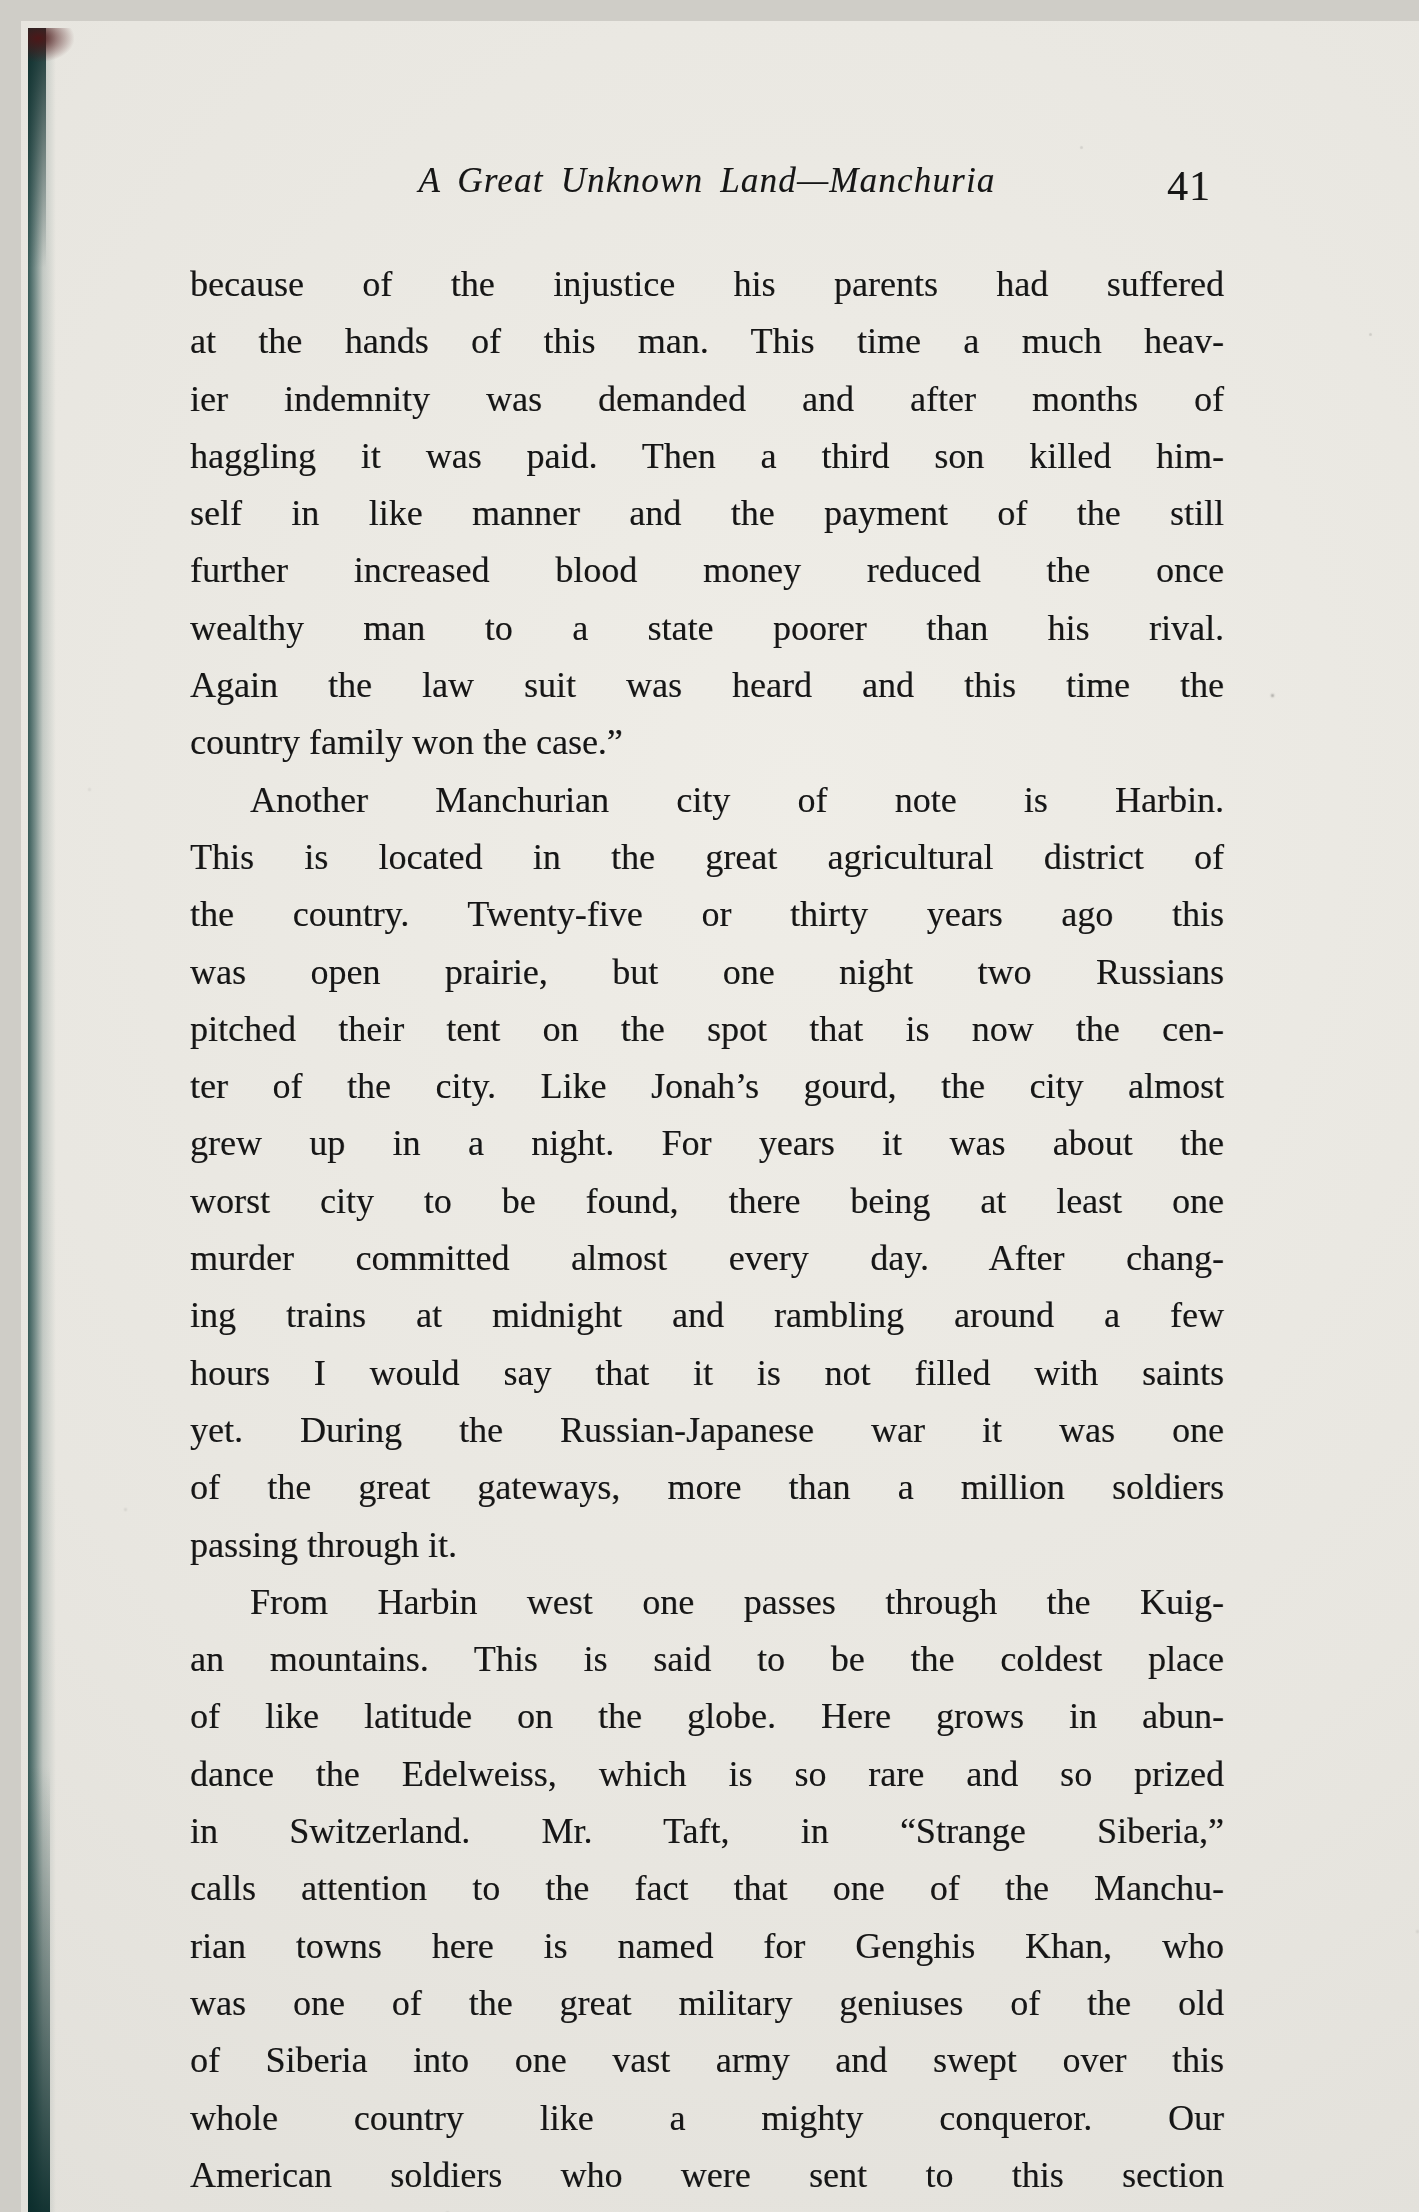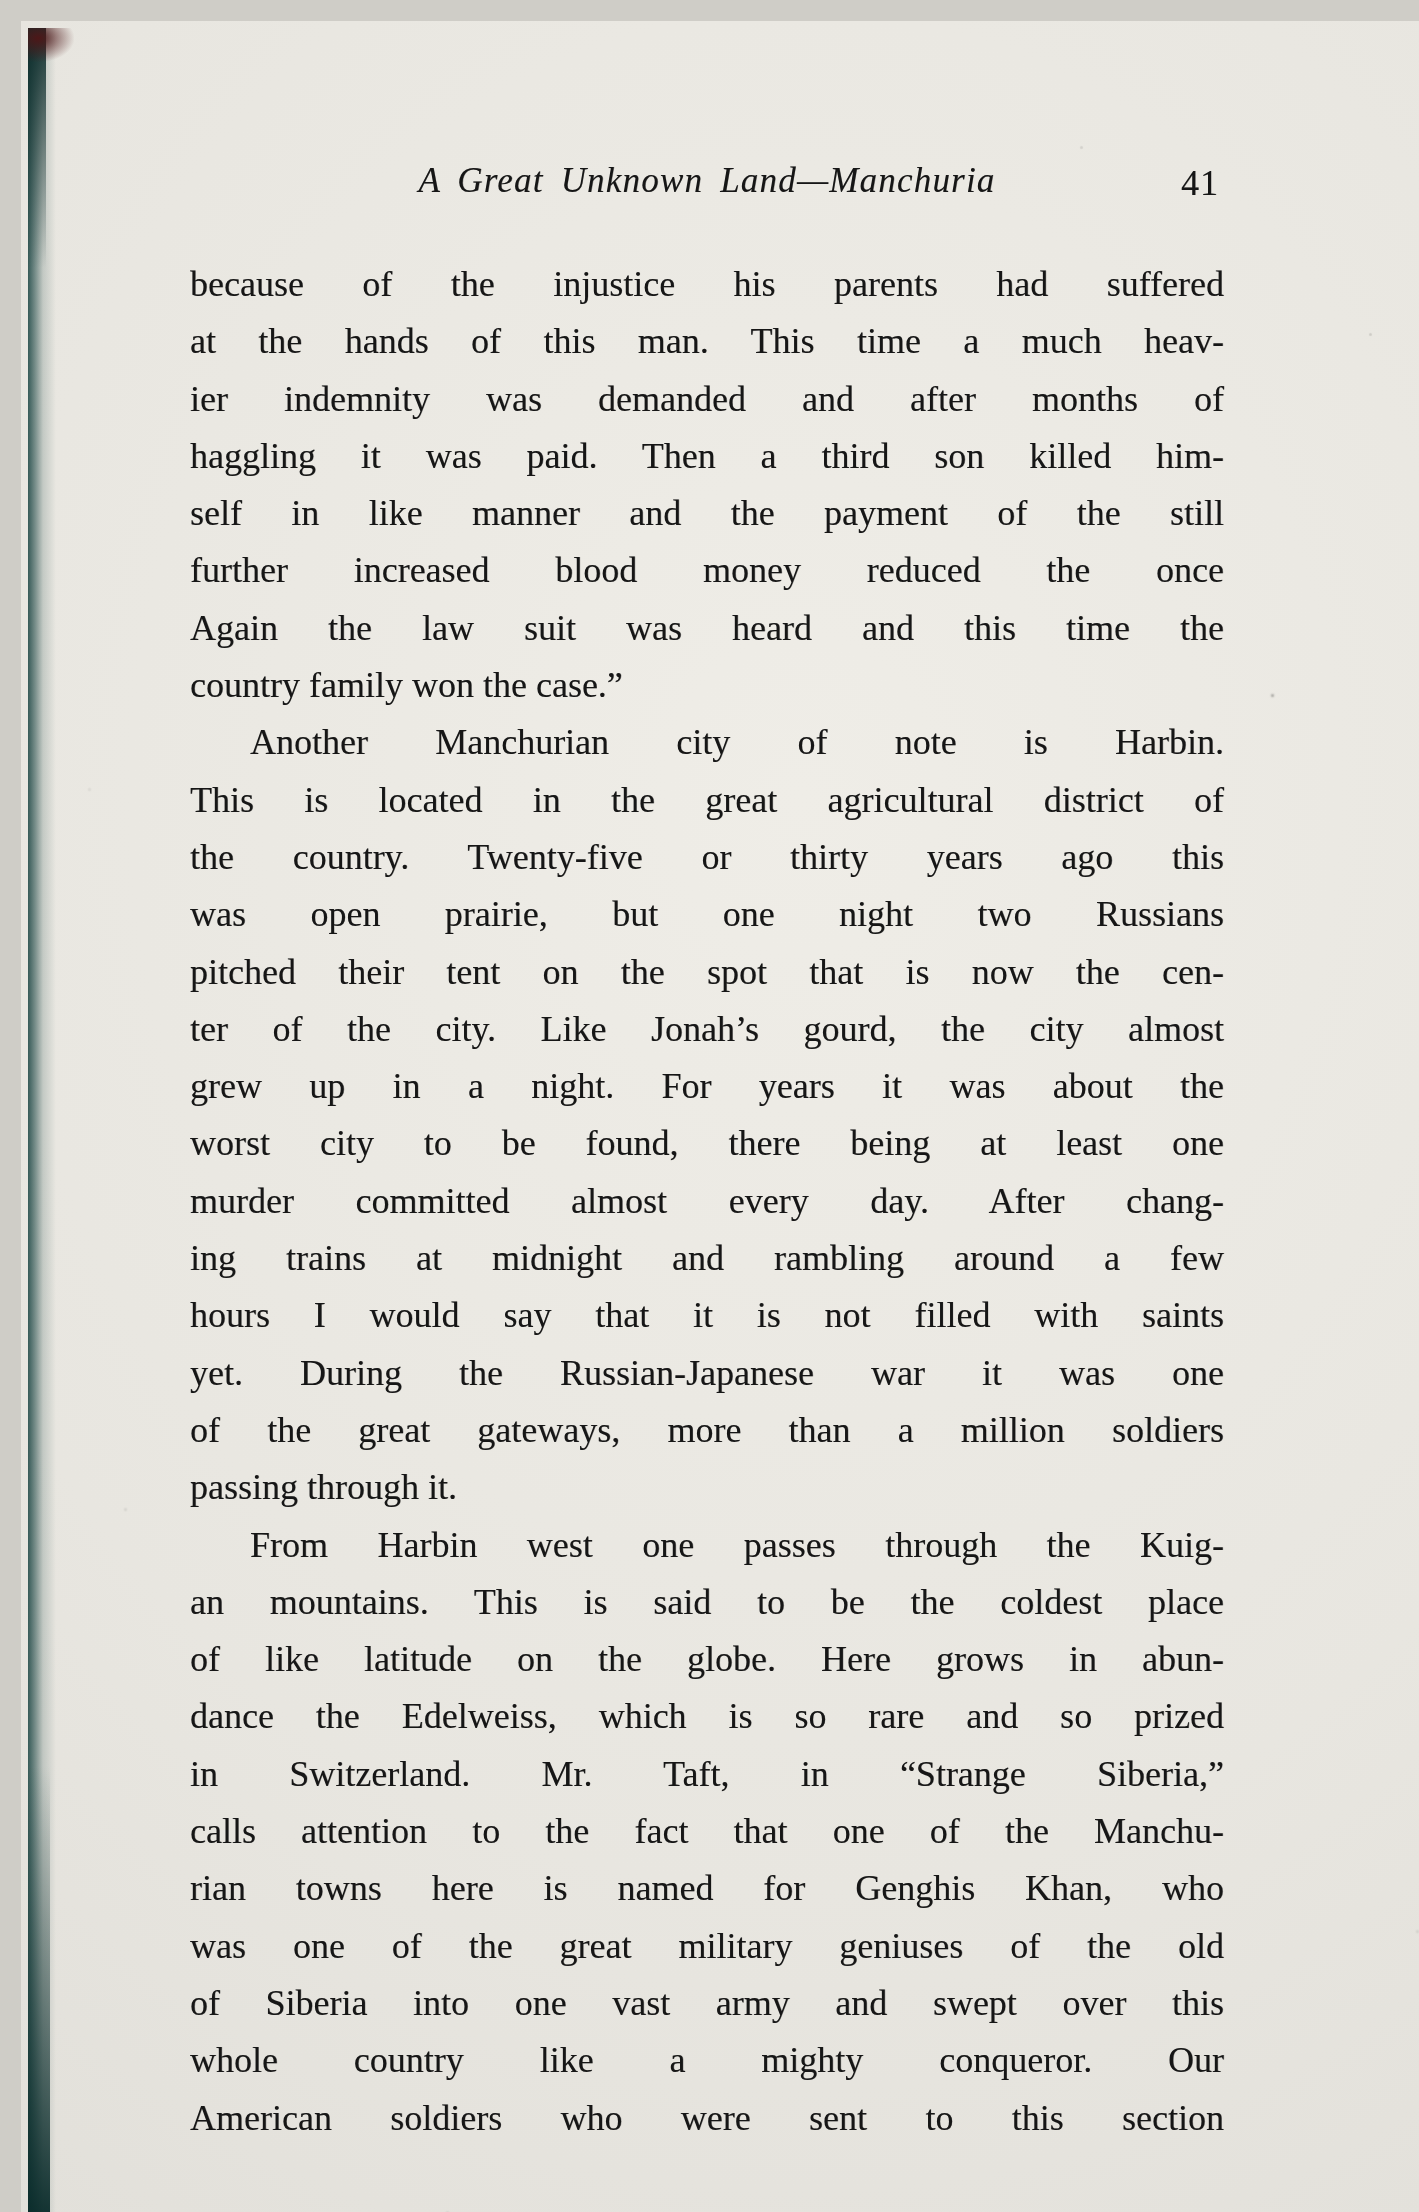--- a/index.html
+++ b/index.html
@@ -102,23 +102,23 @@
   .running-title {
     display: block;
     text-align: center;
     font-style: italic;
     font-size: 35px;
     letter-spacing: 1.2px;
     word-spacing: 7px;
   }
   .page-num {
     position: absolute;
-    right: 12px;
+    right: 20px;
     top: 1px;
-    font-size: 36px;
+    font-size: 42px;
     letter-spacing: 1px;
   }
 
   
   .page-text {
     position: absolute;
     top: 224px;
     left: 148px;
     width: 1062px;
     font-size: 36px;
@@ -154,20 +154,21 @@
   </header>
 
   <section class="page-text">
       <div class="para">
         <div class="line">because of the injustice his parents had suffered</div>
         <div class="line">at the hands of this man. This time a much heav-</div>
         <div class="line">ier indemnity was demanded and after months of</div>
         <div class="line">haggling it was paid. Then a third son killed him-</div>
         <div class="line">self in like manner and the payment of the still</div>
         <div class="line">further increased blood money reduced the once</div>
+        <div class="line">wealthy man to a state poorer than his rival.</div>
         <div class="line">Again the law suit was heard and this time the</div>
         <div class="line unjust">country family won the case.”</div>
       </div>
       <div class="para indent">
         <div class="line">Another Manchurian city of note is Harbin.</div>
         <div class="line">This is located in the great agricultural district of</div>
         <div class="line">the country. Twenty-five or thirty years ago this</div>
         <div class="line">was open prairie, but one night two Russians</div>
         <div class="line">pitched their tent on the spot that is now the cen-</div>
         <div class="line">ter of the city. Like Jonah’s gourd, the city almost</div>

